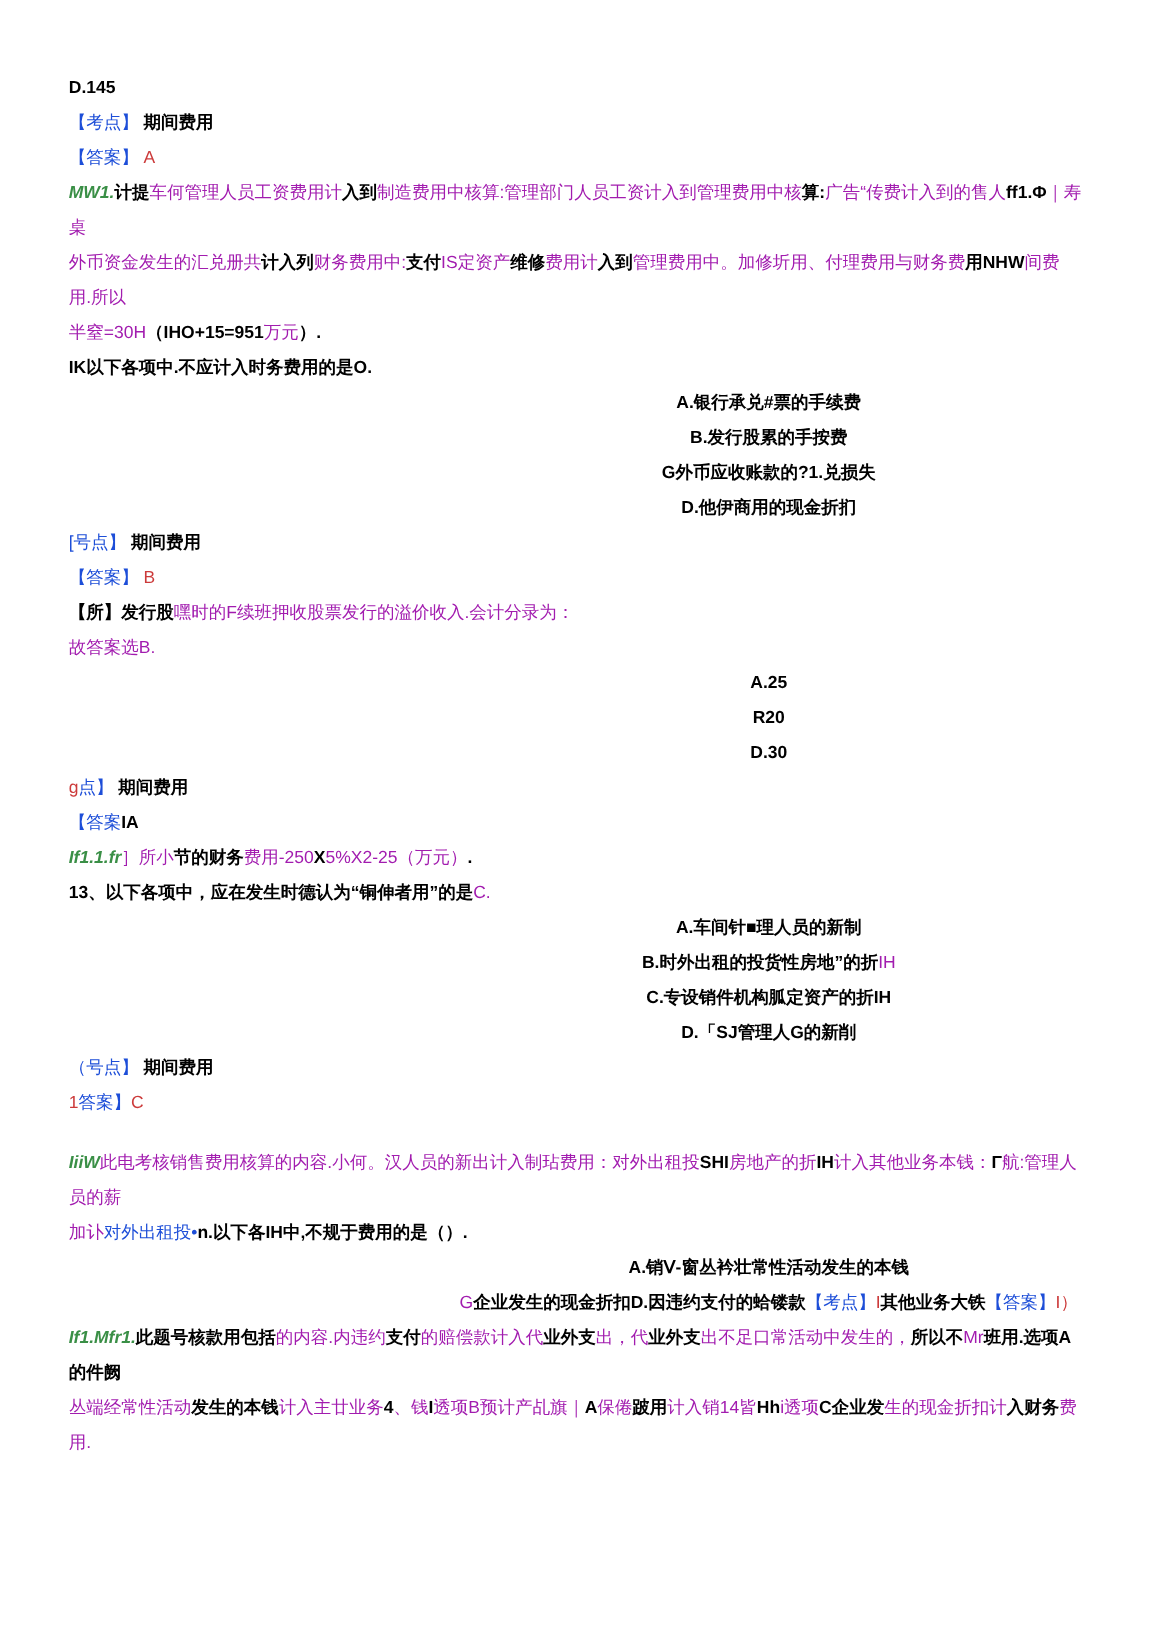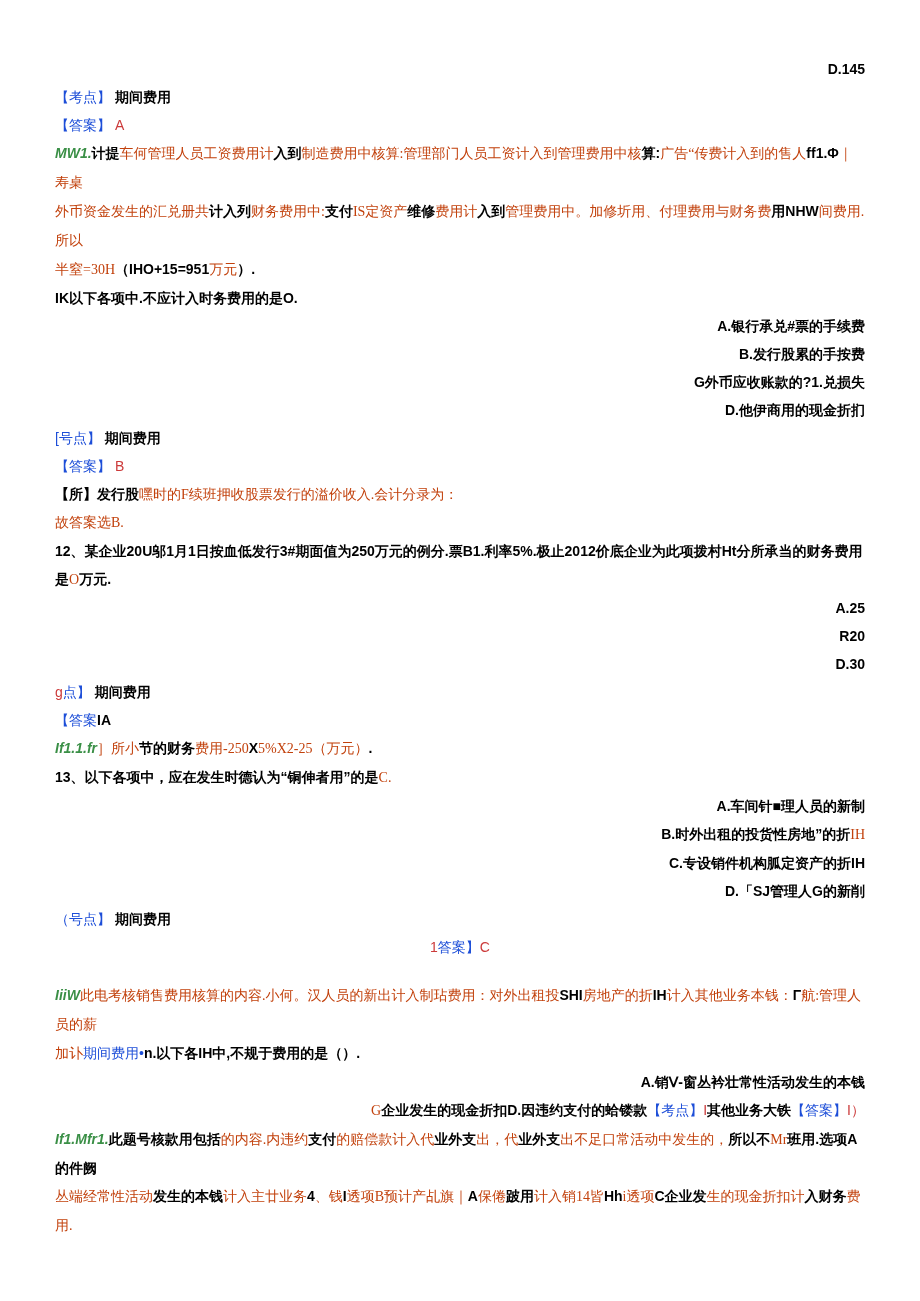--- a/index.html
+++ b/index.html
@@ -8,26 +8,26 @@
     width: 920px;
     background: #fff;
     font-family: "Microsoft YaHei", "SimSun", Arial, sans-serif;
     font-size: 14px;
     line-height: 2.0;
     color: #000;
   }
   .page {
     padding: 55px 55px 40px 55px;
   }
-  .center { text-align: right; }
-  .center-block { text-align: right; margin-left: 310px; }
+  .center { text-align: left; }
+  .center-block { text-align: center; margin-left: 310px; }
   .green { color: #3a8f46; font-style: italic; }
   .red   { color: #cc3a3a; }
   .blue  { color: #1d4ed8; }
-  .gray  { color: #c2410c; font-family: Liberation Serif, serif; }
+  .gray  { color: #a21caf; }
   .bold { font-weight: 700; }
   .line { display: block; }
   span[data-interactable] { display: inline; }
 </style>
 </head>
 <body>
 
 <div class="page" data-interactable="false">
 
   <div class="center bold line" data-interactable="false">D.145</div>
@@ -73,23 +73,20 @@
     <span class="red" data-interactable="false">B</span>
   </div>
 
   <div class="line" data-interactable="false">
     <span class="bold" data-interactable="false">【所】</span><span class="bold" data-interactable="false">发行股</span><span class="gray" data-interactable="false">嘿时的F续班押收股票发行的溢价收入.会计分录为：</span>
   </div>
 
 
   <div class="line gray" data-interactable="false">故答案选B.</div>
 
-  <div class="line" data-interactable="false">
-    <span class="bold" data-interactable="false">12、某企业20U</span><span class="bold" data-interactable="false">邬1月1日按血低发行3#期面值为250万元的例分.票B1.利率5%.极止2012价底企业为此项拨村Ht分所承当的财务费用是</span><span class="gray" data-interactable="false">O</span><span class="bold" data-interactable="false">万元.</span>
-  </div>
 
   <div class="center-block">
     <div class="line bold" data-interactable="false">A.25</div>
     <div class="line bold" data-interactable="false">R20</div>
     <div class="line bold" data-interactable="false">D.30</div>
   </div>
 
   <div class="line" data-interactable="false">
     <span class="red" data-interactable="false">g</span><span class="blue" data-interactable="false">点】</span>
     <span class="bold" data-interactable="false">期间费用</span>
@@ -114,30 +111,30 @@
     </div>
     <div class="line bold" data-interactable="false">C.专设销件机构胍定资产的折IH</div>
     <div class="line bold" data-interactable="false">D.「SJ管理人G的新削</div>
   </div>
 
   <div class="line" data-interactable="false">
     <span class="blue" data-interactable="false">（号点】</span>
     <span class="bold" data-interactable="false">期间费用</span>
   </div>
 
-  <div class="line" data-interactable="false" style="margin-bottom:20px;text-align:center;">
+  <div class="line" data-interactable="false" style="margin-bottom:20px;">
     <span class="red" data-interactable="false">1</span><span class="blue" data-interactable="false">答案】</span><span class="red" data-interactable="false">C</span>
   </div>
 
   <div class="line" data-interactable="false">
     <span class="green bold" data-interactable="false">IiiW</span><span class="gray" data-interactable="false">此电考核销售费用核算的内容.小何。汉人员的新出计入制玷费用：对外出租投</span><span class="bold" data-interactable="false">SHI</span><span class="gray" data-interactable="false">房地产的折</span><span class="bold" data-interactable="false">IH</span><span class="gray" data-interactable="false">计入其他业务本钱：</span><span class="bold" data-interactable="false">Γ</span><span class="gray" data-interactable="false">航:管理人员的薪</span>
   </div>
 
   <div class="line" data-interactable="false">
-    <span class="gray" data-interactable="false">加讣</span><span class="blue" data-interactable="false">期间费用•</span><span class="bold" data-interactable="false">n.</span><span class="bold" data-interactable="false">以下各</span><span class="bold" data-interactable="false">IH</span><span class="bold" data-interactable="false">中,不规于费用的是（）.</span>
+    <span class="gray" data-interactable="false">加讣</span><span class="blue" data-interactable="false">对外出租投•</span><span class="bold" data-interactable="false">n.</span><span class="bold" data-interactable="false">以下各</span><span class="bold" data-interactable="false">IH</span><span class="bold" data-interactable="false">中,不规于费用的是（）.</span>
   </div>
 
   <div class="center-block">
     <div class="line bold" data-interactable="false">A.销Ⅴ-窗丛衿壮常性活动发生的本钱</div>
   </div>
 
   <div class="line center-block" data-interactable="false">
     <span class="gray" data-interactable="false">G</span><span class="bold" data-interactable="false">企业发生的现金折扣</span><span class="bold" data-interactable="false">D.</span><span class="bold" data-interactable="false">因违约支付的蛤镂款</span><span class="blue" data-interactable="false">【考点】</span><span class="red" data-interactable="false">I</span><span class="bold" data-interactable="false">其他业务大铁</span><span class="blue" data-interactable="false">【答案】</span><span class="red" data-interactable="false">I）</span>
   </div>
 

